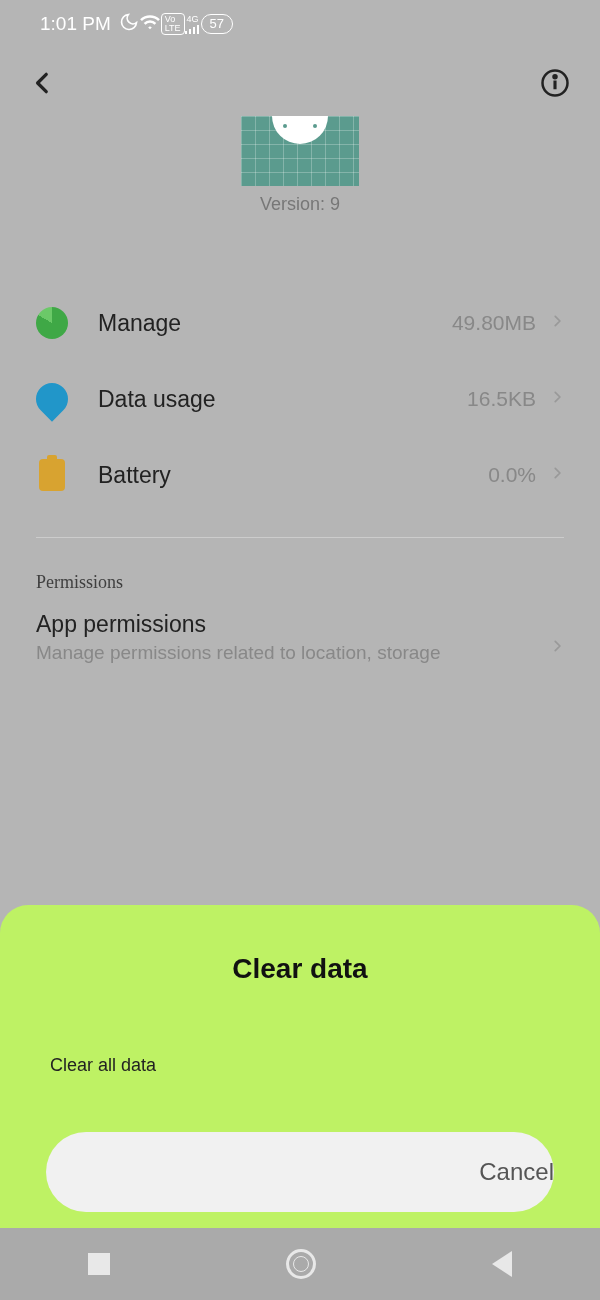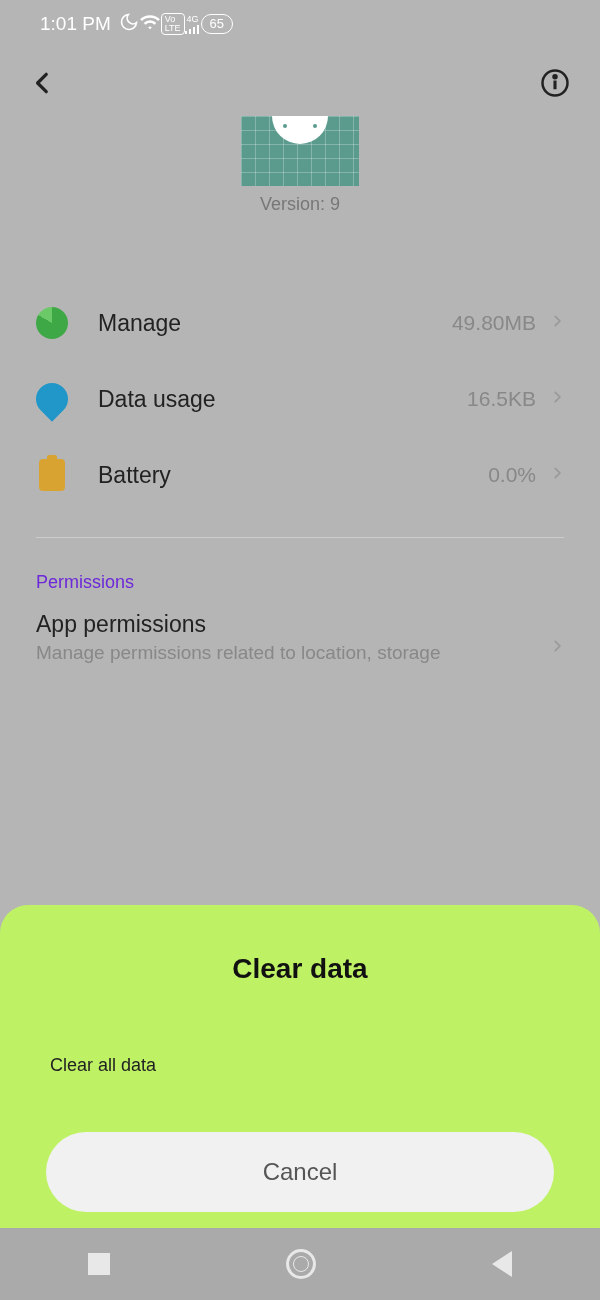--- a/index.html
+++ b/index.html
@@ -41,32 +41,32 @@
     .row .value { font-size:21px; color:#888; margin-right:14px; }
     .row .chev { color:#888; }
 
     .pie { background: conic-gradient(#3fa846 0 300deg, #6bc968 300deg 360deg); border-radius:50%; position:relative; }
     .drop { background:#2196c9; border-radius:50% 50% 50% 0; transform:rotate(-45deg); }
     .batt-icon { background:#d8a330; border-radius:4px; position:relative; width:26px; height:32px; margin-left:3px; }
     .batt-icon::before { content:""; position:absolute; top:-4px; left:50%; transform:translateX(-50%); width:10px; height:4px; background:#d8a330; border-radius:2px 2px 0 0; }
 
     .divider { height:1px; background:#ccc; margin: 24px 36px 0; }
 
-    .section-head { font-size:18px; color:#6d28d9; padding: 34px 36px 12px; }
+    .section-head { font-size:18px; color:#404040; padding: 34px 36px 12px; font-family: Liberation Serif, serif; }
     .perm-title { font-size:23px; color:#222; padding: 6px 36px 0; }
     .perm-sub { font-size:19px; color:#888; padding: 4px 36px 0; white-space:nowrap; overflow:hidden; }
     .perm-row { position:relative; }
     .perm-chev { position:absolute; right:36px; top:30px; color:#888; }
 
     
     .sheet { position:absolute; left:0; right:0; bottom:72px; background:#bef264; border-radius:28px 28px 0 0; z-index:20; padding-bottom:16px; }
     .sheet-title { text-align:center; font-size:28px; font-weight:700; color:#111; padding:48px 0 36px; }
     .sheet-item { font-size:18px; color:#222; padding:34px 50px; }
     .sheet-item.hl { background:#eeeeee; }
-    .sheet-cancel { margin:22px 46px 0; background:#f1f1f1; border-radius:40px; text-align:center; font-size:24px; color:#555; padding:26px 0; }
+    .sheet-cancel { margin:22px 46px 0; background:#f1f1f1; border-radius:40px; text-align:right; font-size:24px; color:#555; padding:26px 0; }
 
     
     .navbar { position:absolute; left:0; right:0; bottom:0; height:72px; background:#aaa; display:flex; align-items:center; justify-content:space-around; z-index:30; }
     .nav-sq { width:22px; height:22px; background:#e8e8e8; }
     .nav-circ { width:30px; height:30px; border:3px solid #e8e8e8; border-radius:50%; position:relative; }
     .nav-circ::after { content:""; position:absolute; inset:4px; border:1px solid #e8e8e8; border-radius:50%; }
     .nav-tri { width:0; height:0; border-top:13px solid transparent; border-bottom:13px solid transparent; border-right:20px solid #e8e8e8; }
   </style>
 </head>
 <body>
@@ -92,21 +92,21 @@
 LTE</span>
     <span class="sig4g">
       <span style="font-size:9px">4G</span>
       <svg width="16" height="10" viewBox="0 0 16 10" fill="#fff">
           <rect x="0" y="7" width="2" height="3"></rect>
           <rect x="4" y="5" width="2" height="5"></rect>
           <rect x="8" y="3" width="2" height="7"></rect>
           <rect x="12" y="1" width="2" height="9"></rect>
         </svg>
     </span>
-    <span class="batt">65</span>
+    <span class="batt">57</span>
   </div>
 </div>
 
 <div class="header">
   <span class="back-chev">
     <svg width="26" height="26" viewBox="0 0 24 24" fill="none" stroke="#222" stroke-width="3" stroke-linecap="round" stroke-linejoin="round">
         <polyline points="15 4 7 12 15 20"></polyline>
       </svg>
   </span>
   <span class="info-circ">

